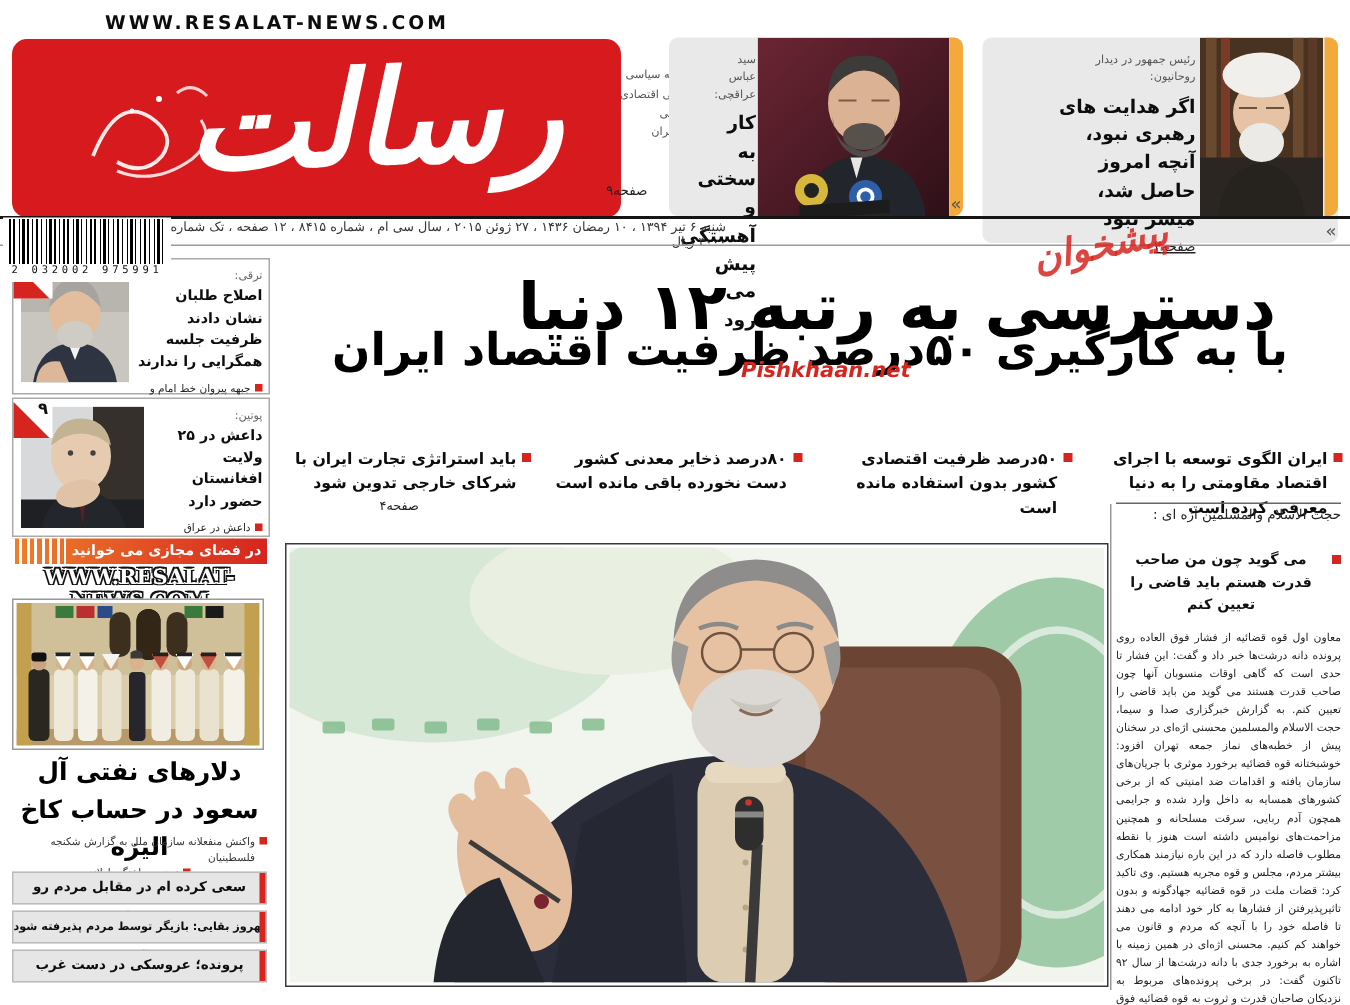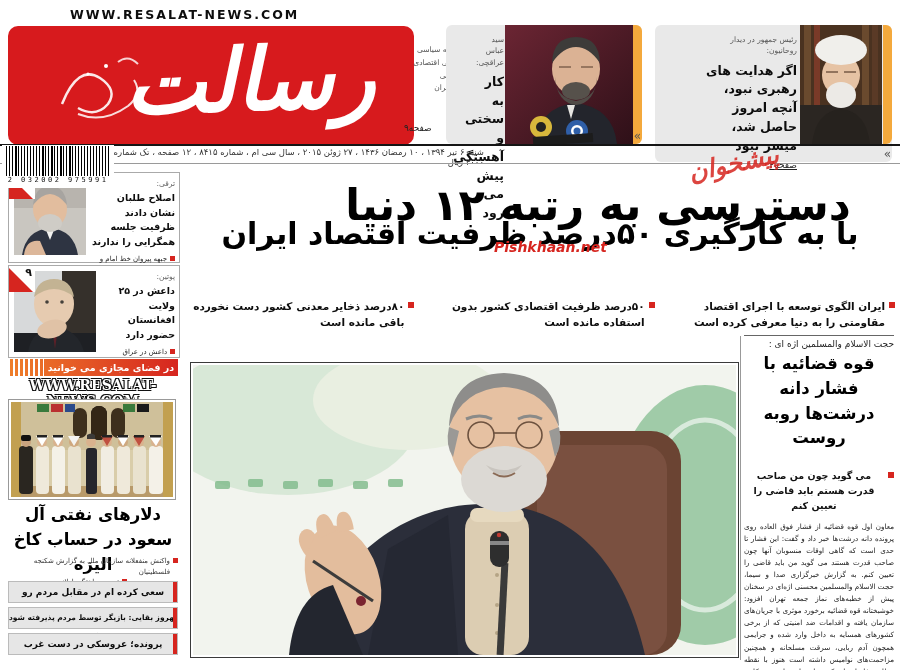--- a/index.html
+++ b/index.html
@@ -186,27 +186,33 @@
       <span class="lead-bullet-text">ایران الگوی توسعه با اجرای اقتصاد مقاومتی را به دنیا معرفی کرده است</span>
     </div>
     <div class="lead-bullet">
       <span class="sq"></span>
       <span class="lead-bullet-text">۵۰درصد ظرفیت اقتصادی کشور بدون استفاده مانده است</span>
     </div>
     <div class="lead-bullet">
       <span class="sq"></span>
       <span class="lead-bullet-text">۸۰درصد ذخایر معدنی کشور دست نخورده باقی مانده است</span>
     </div>
+    <div class="lead-bullet">
+      <span class="sq"></span>
+      <span>
+        <span class="lead-bullet-text" style="display:block;">باید استراتژی تجارت ایران با شرکای خارجی تدوین شود</span>
+        <span class="lead-bullet-pageref" style="display:block;">صفحه۴</span>
+      </span>
+    </div>
   </div>
 
   <div class="abs" id="rc-rule-top"></div>
   <div class="abs" id="rc-vrule"></div>
   <div class="abs rtl" id="right-column">
     <div id="rc-kicker">حجت الاسلام والمسلمین اژه ای :</div>
-    <div id="rc-headline">قوه قضائیه با فشار دانه درشت‌ها روبه روست</div>
     <div id="rc-bullet">
       <span class="sq"></span>
       <span id="rc-bullet-text">می گوید چون من صاحب قدرت هستم باید قاضی را تعیین کنم</span>
     </div>
     <div id="rc-body">معاون اول قوه قضائیه از فشار فوق العاده روی پرونده دانه درشت‌ها خبر داد و گفت: این فشار تا حدی است که گاهی اوقات منسوبان آنها چون صاحب قدرت هستند می گوید من باید قاضی را تعیین کنم. به گزارش خبرگزاری صدا و سیما، حجت الاسلام والمسلمین محسنی اژه‌ای در سخنان پیش از خطبه‌های نماز جمعه تهران افزود: خوشبختانه قوه قضائیه برخورد موثری با جریان‌های سازمان یافته و اقدامات ضد امنیتی که از برخی کشورهای همسایه به داخل وارد شده و جرایمی همچون آدم ربایی، سرقت مسلحانه و همچنین مزاحمت‌های نوامیس داشته است هنوز با نقطه مطلوب فاصله دارد که در این باره نیازمند همکاری بیشتر مردم، مجلس و قوه مجریه هستیم. وی تاکید کرد: قضات ملت در قوه قضائیه جهادگونه و بدون تاثیرپذیرفتن از فشارها به کار خود ادامه می دهند تا فاصله خود را با آنچه که مردم و قانون می خواهند کم کنیم. محسنی اژه‌ای در همین زمینه با اشاره به برخورد جدی با دانه درشت‌ها از سال ۹۲ تاکنون گفت: در برخی پرونده‌های مربوط به نزدیکان صاحبان قدرت و ثروت به قوه قضائیه فوق العاده فشار می آورند و تهدید و تطمیع می کنند تا ما به وظیفه خود عمل نکنیم.</div>
 
   </div>
 
   <div class="abs" id="main-photo">
     <svg width="543" height="290" viewBox="0 0 543 290">

